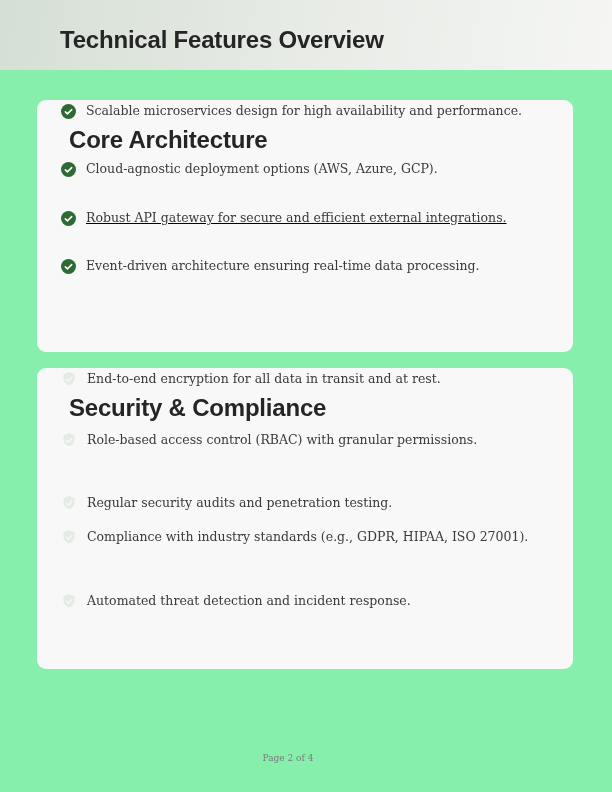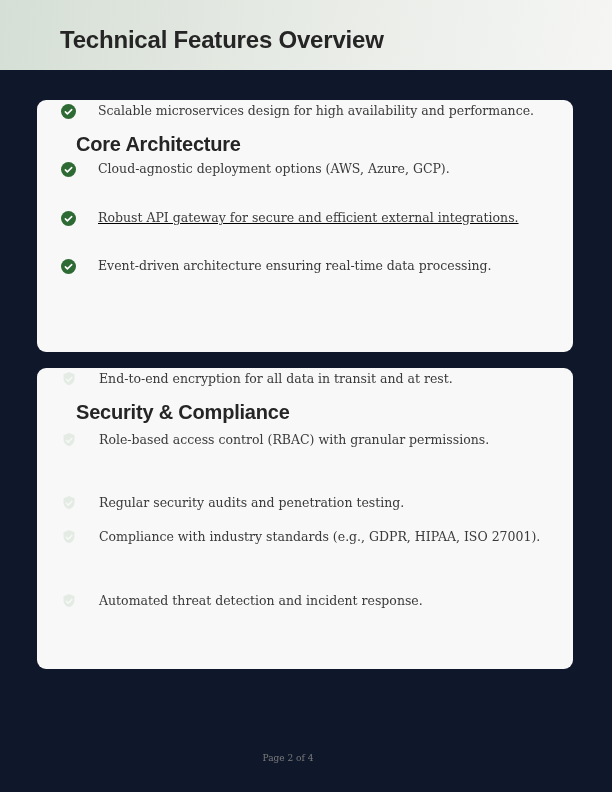--- a/index.html
+++ b/index.html
@@ -4,21 +4,21 @@
 <style>
   html, body {
     margin: 0;
     padding: 0;
     background: #ffffff;
   }
   .page {
     position: relative;
     width: 612px;
     height: 792px;
-    background: #0f172a;
+    background: #86efac;
     overflow: hidden;
     font-family: "DejaVu Serif", serif;
   }
   
   .header-band {
     position: absolute;
     left: 0; top: 0;
     width: 612px; height: 70px;
     background: linear-gradient(100deg, #d5dfd5 0%, #e6eae4 45%, #f5f6f4 100%);
   }
@@ -39,35 +39,35 @@
     left: 37px;
     width: 536px;
     background: #f8f8f8;
     border-radius: 9px;
   }
   .card-1 { top: 100px; height: 252px; }
   .card-2 { top: 368px; height: 301px; }
   .section-title {
     position: absolute;
     left: 23px; top: 17px;
-    margin: 16px;
+    margin: 9px;
     font-family: "Liberation Sans", sans-serif;
-    font-size: 20px;
+    font-size: 24px;
     font-weight: 700;
     letter-spacing: -0.2px;
     color: #252525;
     white-space: nowrap;
   }
   
   .feature-item {
     position: absolute;
     left: 24px;
     display: flex;
     align-items: center;
-    gap: 22px;
+    gap: 10px;
     height: 22px;
   }
   .card-1 .feature-item:nth-of-type(2) { top: 58px; }
   .card-1 .feature-item:nth-of-type(3) { top: 107px; text-decoration: underline; }
   .card-1 .feature-item:nth-of-type(4) { top: 155px; }
   .card-1 .feature-item:nth-of-type(5) { top: 204px; }
   .card-2 .feature-item:nth-of-type(2) { top: 61px; }
   .card-2 .feature-item:nth-of-type(3) { top: 124px; }
   .card-2 .feature-item:nth-of-type(4) { top: 158px; }
   .card-2 .feature-item:nth-of-type(5) { top: 188px; margin-top: 34px; }

